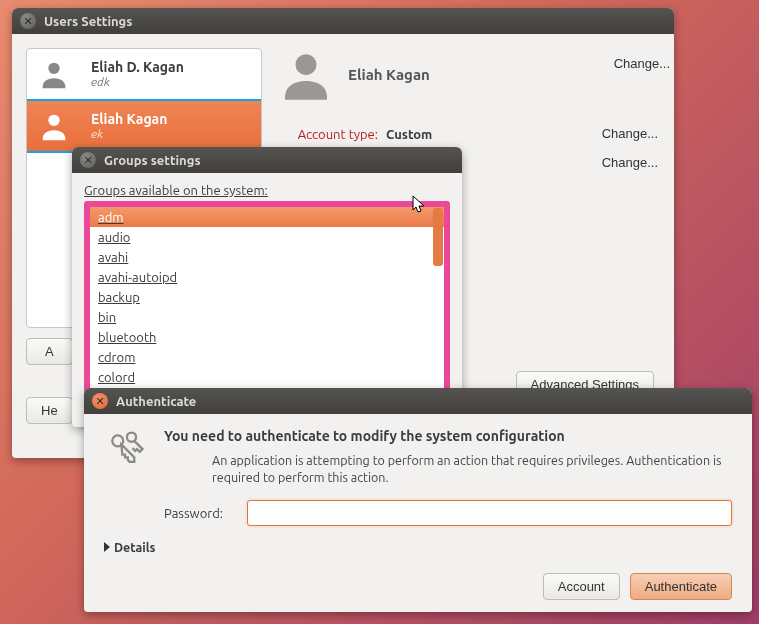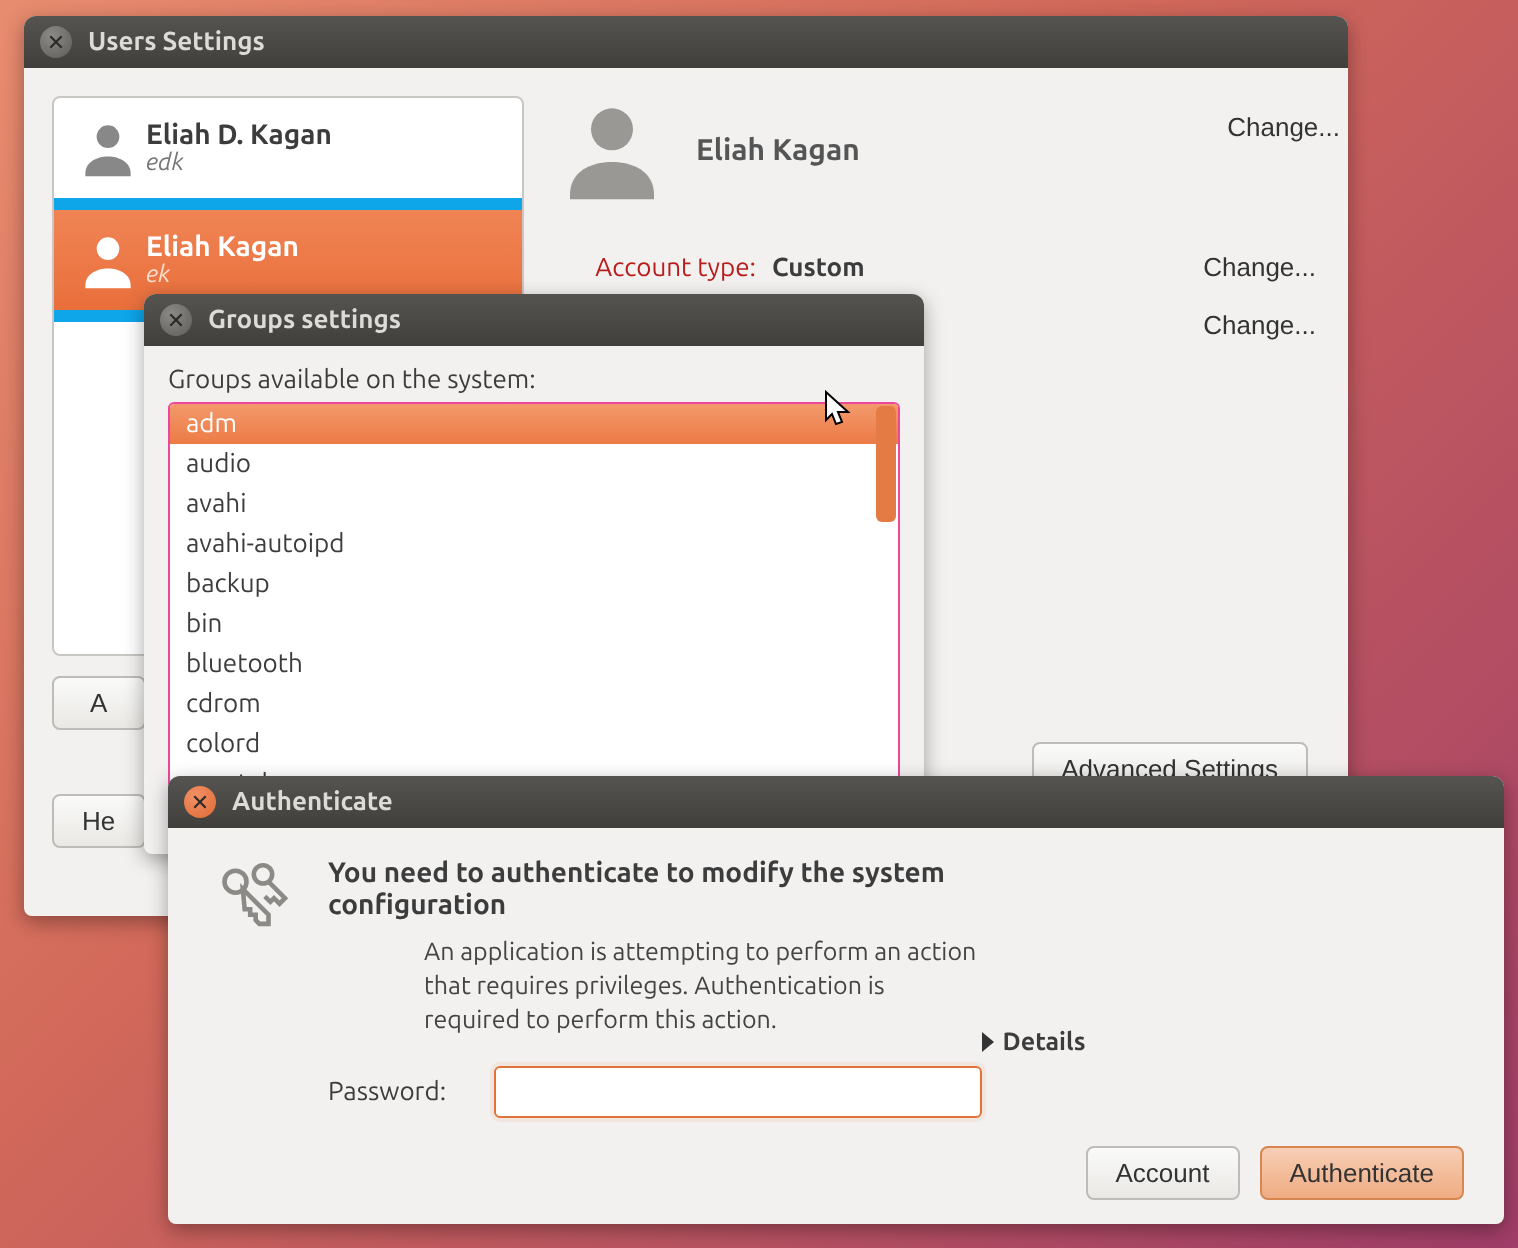--- a/index.html
+++ b/index.html
@@ -35,21 +35,21 @@
     display: flex; align-items: center; justify-content: center;
     font-size: 11px; color: #2a2a28;
     cursor: pointer;
   }
   .titlebar .title { color: #dcdbd7; font-weight: bold; font-size: 13px; }
 
   
   #win-users { left: 12px; top: 8px; width: 662px; height: 450px; }
   .users-body { display: flex; height: calc(100% - 26px); }
   .user-list { width: 236px; background: #fff; border: 1px solid #c8c7c4; border-radius: 4px; margin: 14px 10px 0 14px; height: 280px; overflow: hidden; }
-  .user-item { display: flex; align-items: center; gap: 2px; padding: 8px 10px; border-bottom: 6px solid #0ea5e9; }
+  .user-item { display: flex; align-items: center; gap: 20px; padding: 8px 10px; border-bottom: 2px solid #0ea5e9; }
   .user-item.selected { background: linear-gradient(#f08454, #e96f3c); color: #fff; }
   .avatar-small {
     width: 34px; height: 34px; flex: 0 0 34px; border-radius: 3px;
     display: flex; align-items: center; justify-content: center;
     color: #888;
   }
   .user-item .name { font-weight: bold; font-size: 14px; line-height: 1.1; }
   .user-item .sub { font-style: italic; color: #777; font-size: 12px; }
   .user-item.selected .sub { color: #ffe0d0; }
 
@@ -75,32 +75,32 @@
     font-size: 13px;
     color: #333;
     cursor: pointer;
   }
   .ubtn.primary { background: linear-gradient(#f7ceb5,#efac82); border-color:#d7864f; }
   .adv { position:absolute; right: 20px; bottom: 60px; }
 
   
   #win-groups { left: 72px; top: 147px; width: 390px; height: 280px; }
   .groups-body { padding: 10px 12px; display:flex; gap:10px; height: calc(100% - 26px);}
-  .groups-left { flex:1; display:flex; flex-direction:column; }
+  .groups-left { flex:1; display:flex; flex-direction:column;text-decoration:underline; }
   .groups-caption { margin-bottom:4px; }
-  .groups-listbox { flex:1; background:#fff; border:1px solid #ec4899; border-radius:3px; overflow-y:auto; }
+  .groups-listbox { flex:1; background:#fff; border:6px solid #ec4899; border-radius:3px; overflow-y:auto; }
   .gitem { padding:3px 8px; font-size:13px; border-bottom: none; cursor:pointer;}
   .gitem.sel { background: linear-gradient(#f3996b,#ec7b46); color:#fff;}
   .groups-right { width: 82px; display:flex; flex-direction:column; gap:6px; }
   .groups-right .ubtn { padding: 5px 6px; }
   .cursor-arrow { position:absolute; pointer-events:none; font-size:15px; color:#000;}
 
   
   #win-auth { left: 84px; top: 388px; width: 668px; height: 224px; }
-  .auth-body { padding: 14px 20px 12px 20px; height: calc(100% - 26px); display:flex; }
+  .auth-body { padding: 14px 20px 12px 20px; height: calc(100% - 26px); display:flex; flex-direction:column;}
   .auth-top { display:flex; gap:16px; }
   .keys-icon { width:44px; height:44px; flex:0 0 44px; color:#8b8a86;}
   .auth-heading { font-weight:bold; font-size:14px; margin-bottom:8px;}
   .auth-desc { font-size:12.5px; color:#444; line-height:1.35;margin-left:48px;}
   .pass-row { display:flex; align-items:center; gap:24px; margin-top:14px; margin-left:0;}
   .pass-row label { color:#3c3c3c; }
   .pass-row input {
     flex:1; height:26px; border:1px solid #e07338; border-radius:3px;
     background:#fff; padding:0 6px; outline:2px solid #f3a06a22;
   }

